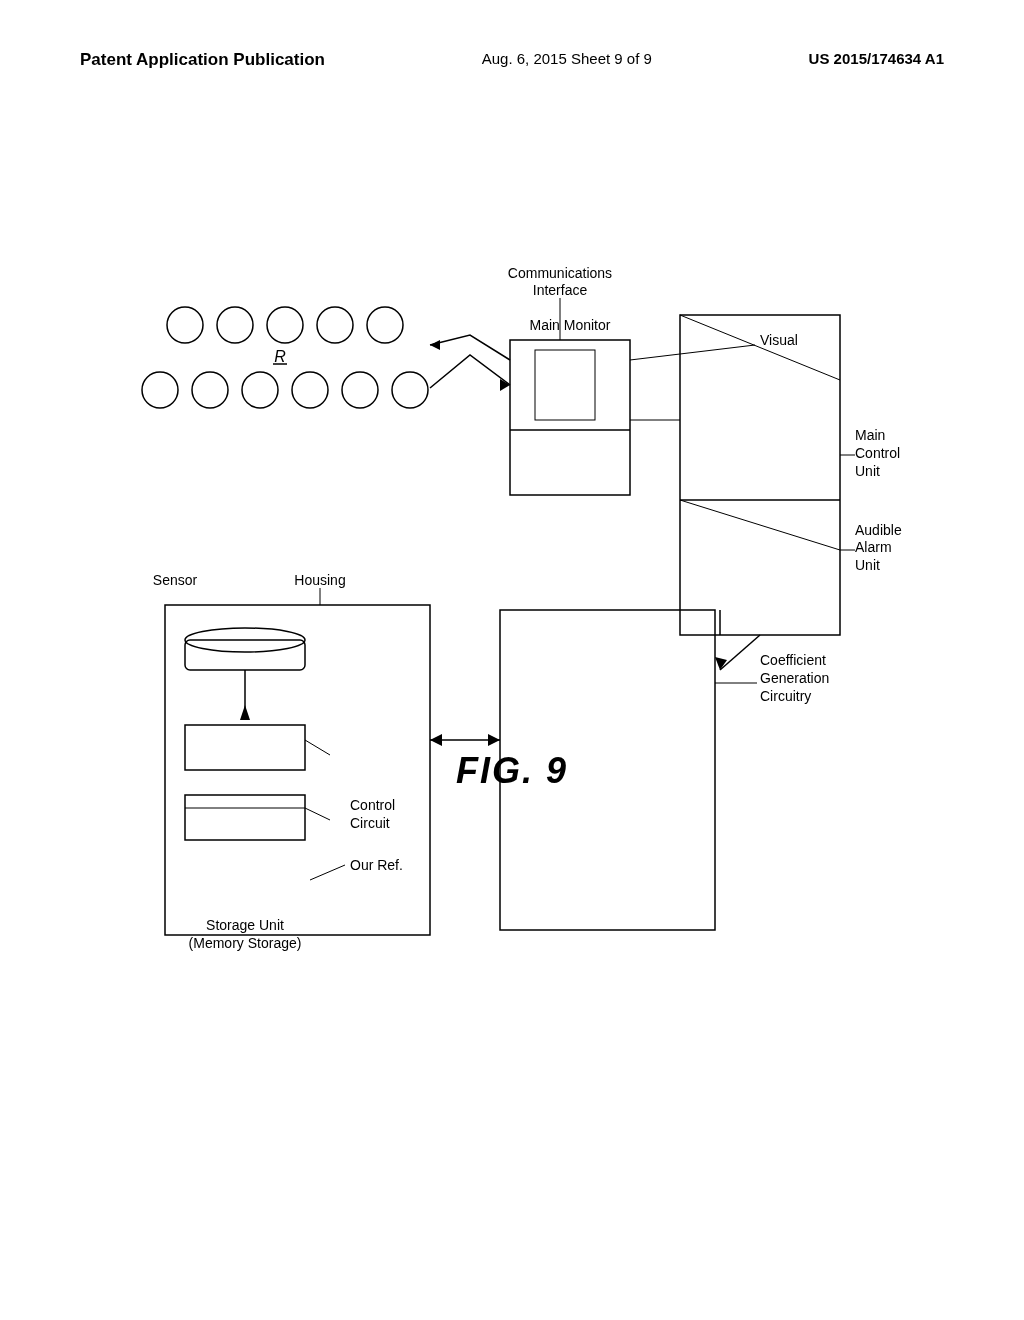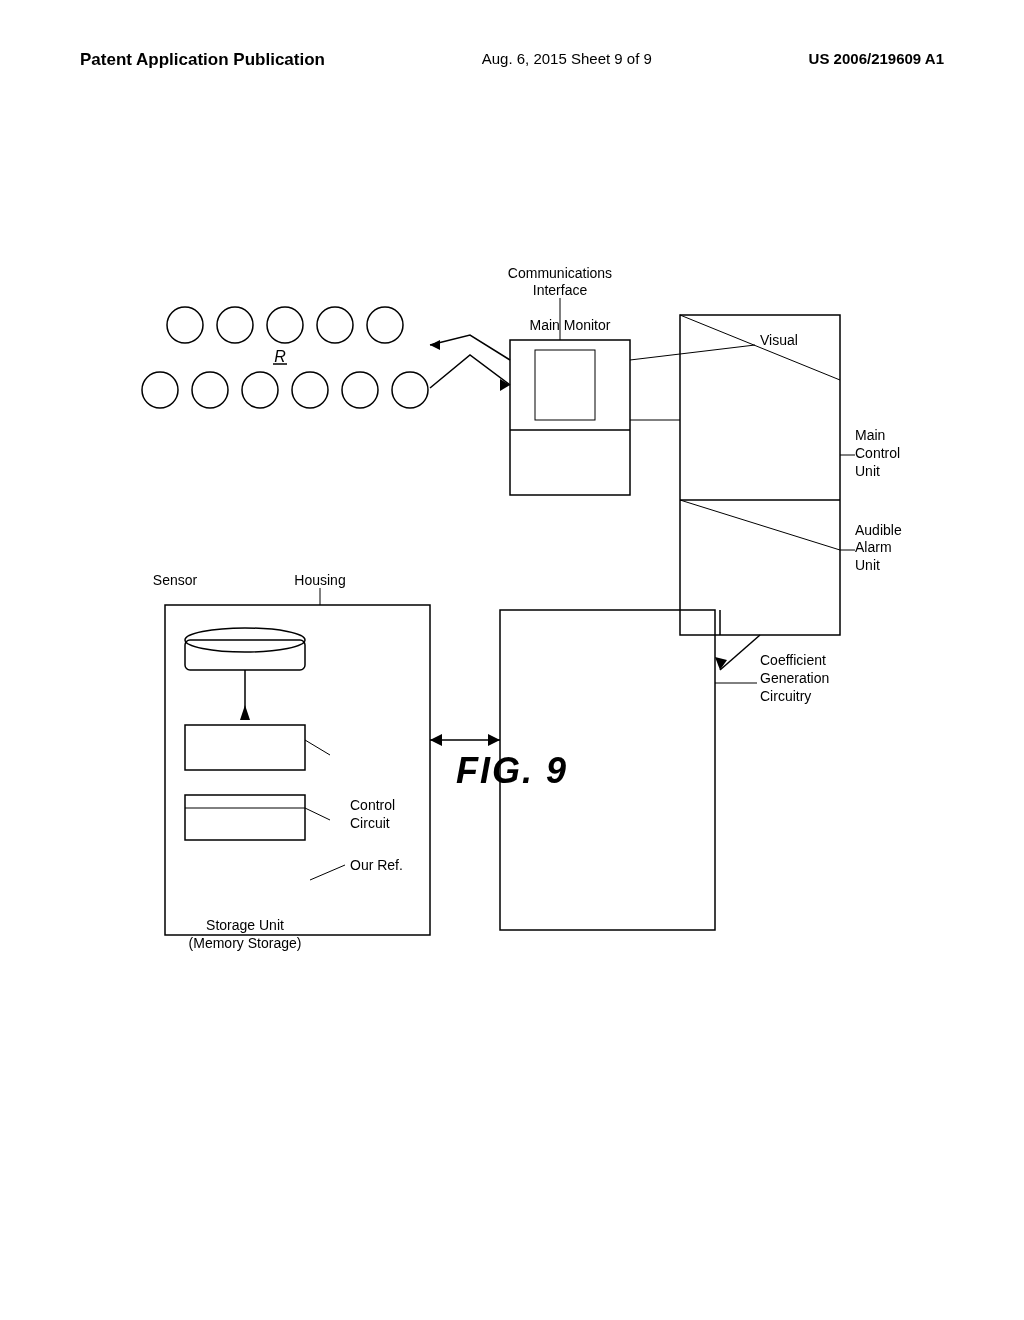--- a/index.html
+++ b/index.html
@@ -54,21 +54,21 @@
     }
   </style>
 </head>
 <body>
 
 <div class="page">
 
   <div class="header">
     <div style="font-weight:bold;font-size:17px;">Patent Application Publication</div>
     <div style="font-size:15px;text-align:right;">Aug. 6, 2015   Sheet 9 of 9</div>
-    <div style="font-size:15px;font-weight:bold;">US 2006/219609 A1</div>
+    <div style="font-size:15px;font-weight:bold;">US 2015/174634 A1</div>
   </div>
 
   <div class="diagram-area">
     <svg class="diagram-svg" viewBox="0 0 1024 900" xmlns="http://www.w3.org/2000/svg">
 
       <circle cx="185" cy="195" r="18" fill="none" stroke="#000" stroke-width="1.5"></circle>
       <circle cx="235" cy="195" r="18" fill="none" stroke="#000" stroke-width="1.5"></circle>
       <circle cx="285" cy="195" r="18" fill="none" stroke="#000" stroke-width="1.5"></circle>
       <circle cx="335" cy="195" r="18" fill="none" stroke="#000" stroke-width="1.5"></circle>
       <circle cx="385" cy="195" r="18" fill="none" stroke="#000" stroke-width="1.5"></circle>

